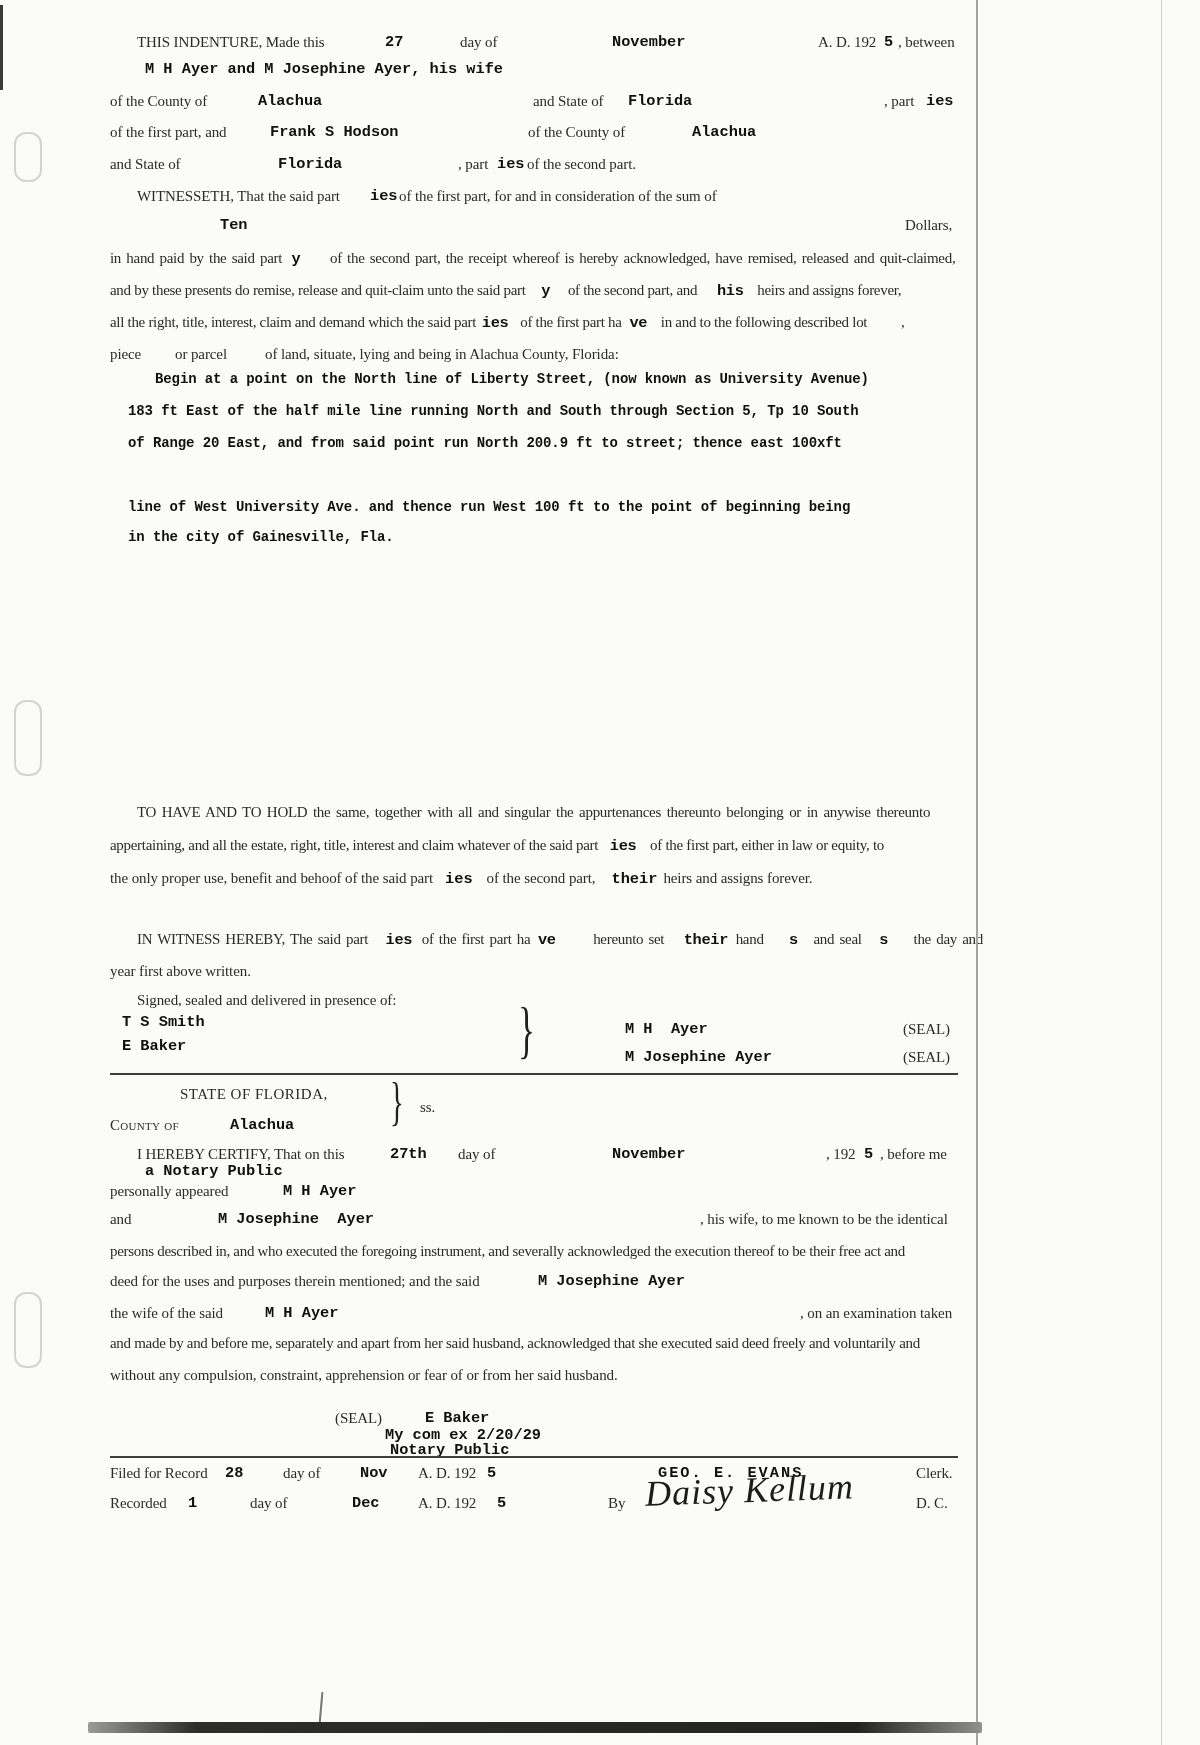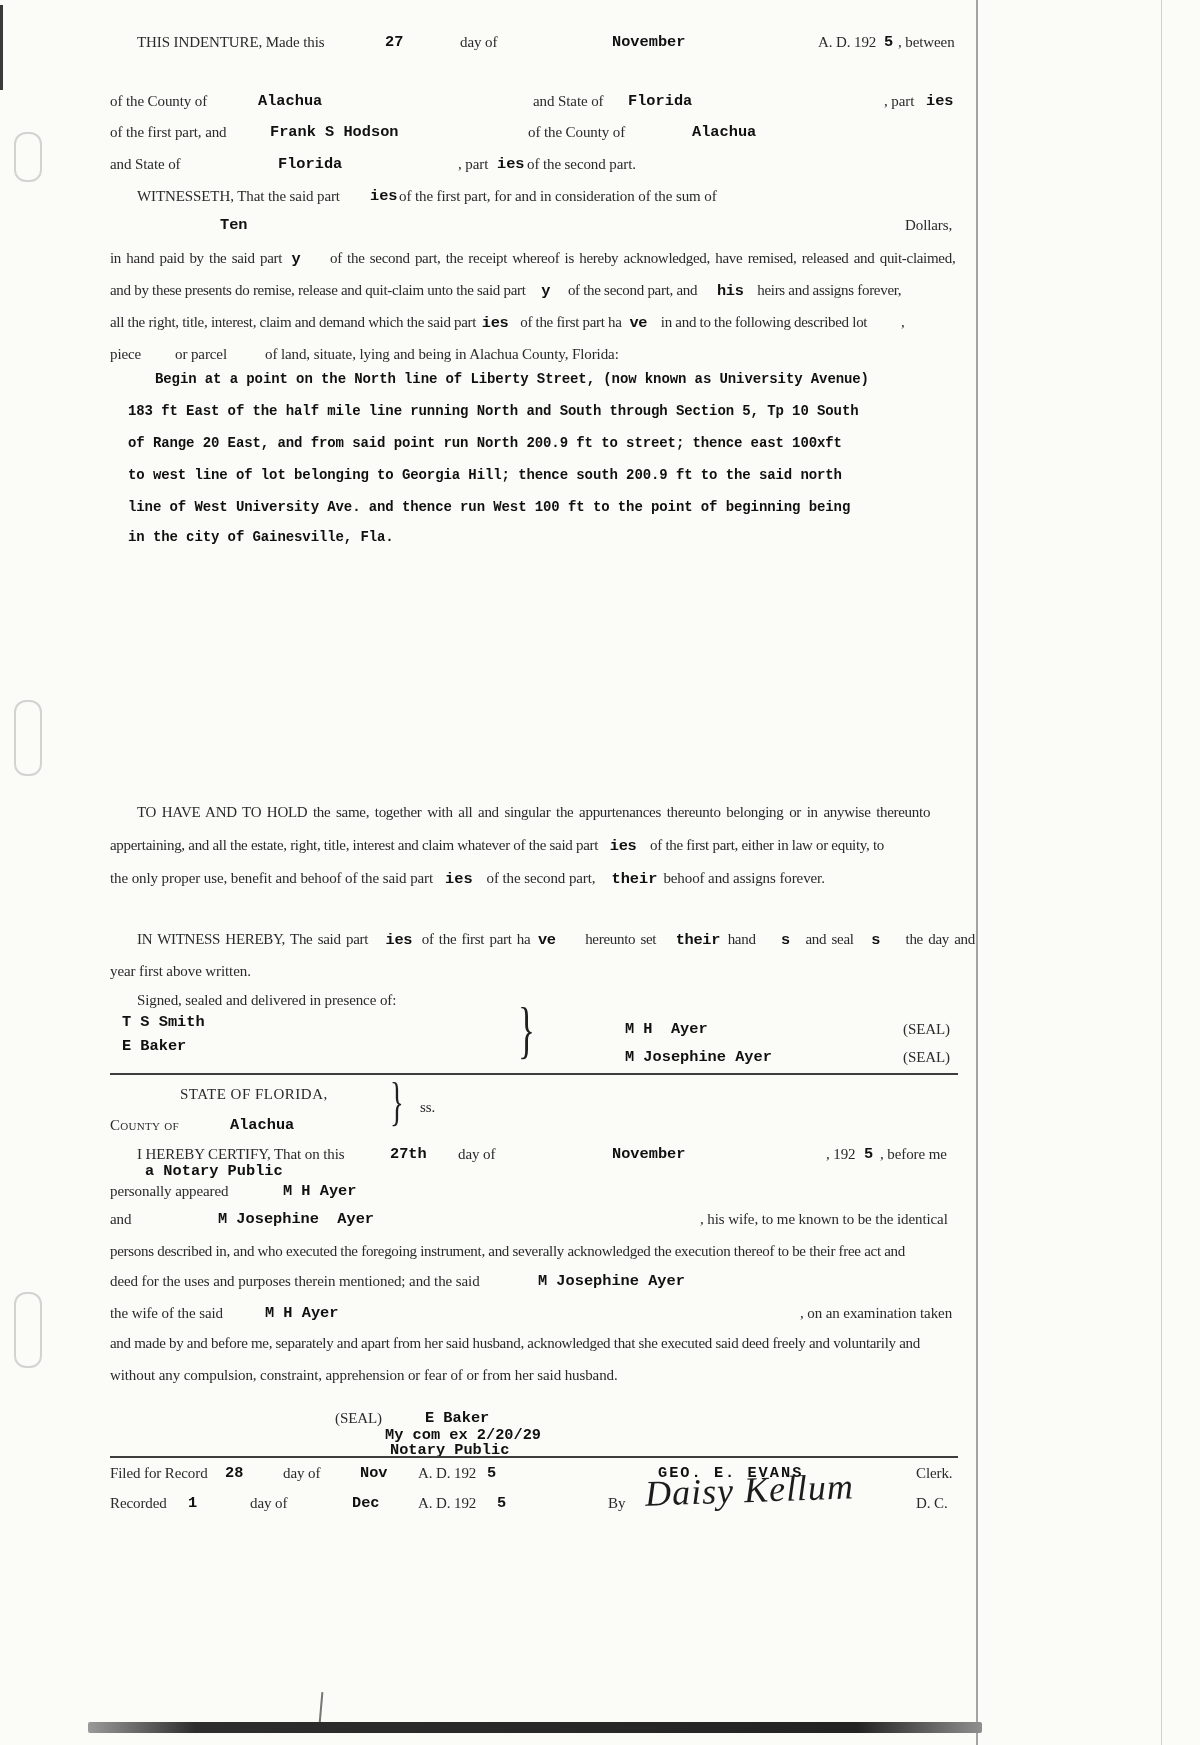--- a/index.html
+++ b/index.html
@@ -24,37 +24,40 @@
   .rule{position:absolute;height:2px;background:#3d3d3d;}
   .scanline-v{position:absolute;top:0;height:1745px;}
   .clip{position:absolute;left:14px;width:24px;border:2px solid #d3d3d1;border-radius:12px;background:transparent;}
   .bottombar{position:absolute;left:88px;top:1722px;width:894px;height:11px;border-radius:2px;
              background:linear-gradient(90deg,#9a9a9a,#2d2d2d 12%,#232323 86%,#8f8f8f);}
   .cursive-sig{position:absolute;font-family:"Liberation Serif",serif;font-style:italic;font-size:36px;
                color:#1c1c1c;transform:rotate(-2deg);letter-spacing:1px;line-height:1;}
   .tick{position:absolute;background:#4a4a4a;}
   .g2{margin-left:2px}.g4{margin-left:4px}.g8{margin-left:8px}
   .g10{margin-left:10px}.g12{margin-left:12px}.g14{margin-left:14px}.g16{margin-left:16px}
-  .g18{margin-left:10px}.g20{margin-left:20px}.g22{margin-left:24px}.g24{margin-left:24px}.g30{margin-left:30px}
+  .g18{margin-left:10px}.g20{margin-left:20px}.g22{margin-left:32px}.g24{margin-left:24px}.g30{margin-left:30px}
 </style>
 </head>
 <body>
 
 <div class="page">
 
   <div class="line abs" style="top:33px">
     <span class="seg printed" style="left:137px">THIS INDENTURE, Made this</span>
     <span class="seg typed" style="left:385px">27</span>
     <span class="seg printed" style="left:460px">day of</span>
     <span class="seg typed" style="left:612px">November</span>
     <span class="seg printed" style="left:818px">A. D. 192</span>
     <span class="seg typed low" style="left:884px">5</span>
     <span class="seg printed" style="left:898px">, between</span>
   </div>
 
+  <div class="line abs" style="top:60px">
+    <span class="seg typed" style="left:145px">M H Ayer and M Josephine Ayer, his wife</span>
+  </div>
 
   <div class="line abs" style="top:92px">
     <span class="seg printed" style="left:110px">of the County of</span>
     <span class="seg typed" style="left:258px">Alachua</span>
     <span class="seg printed" style="left:533px">and State of</span>
     <span class="seg typed" style="left:628px">Florida</span>
     <span class="seg printed" style="left:884px">, part</span>
     <span class="seg typed" style="left:926px">ies</span>
   </div>
 
@@ -115,44 +118,41 @@
 
   <div class="line abs" style="top:371px">
     <span class="seg typed desc" style="left:155px">Begin at a point on the North line of Liberty Street, (now known as University Avenue)</span>
   </div>
   <div class="line abs" style="top:403px">
     <span class="seg typed desc" style="left:128px">183 ft East of the half mile line running North and South through Section 5, Tp 10 South</span>
   </div>
   <div class="line abs" style="top:435px">
     <span class="seg typed desc" style="left:128px">of Range 20 East, and from said point run North 200.9 ft to street; thence east 100xft</span>
   </div>
-  <div class="line abs" style="top:467px">
-    <span class="seg typed desc" style="left:128px">to west line of lot belonging to Georgia Hill; thence south 200.9 ft to the said north</span>
-  </div>
   <div class="line abs" style="top:499px">
     <span class="seg typed desc" style="left:128px">line of West University Ave. and thence run West 100 ft to the point of beginning being</span>
   </div>
   <div class="line abs" style="top:529px">
     <span class="seg typed desc" style="left:128px">in the city of Gainesville, Fla.</span>
   </div>
 
   <div class="line flow long stretch2" style="top:803px;left:137px">
     <span class="seg printed long">TO HAVE AND TO HOLD the same, together with all and singular the appurtenances thereunto belonging or in anywise thereunto</span>
   </div>
   <div class="line flow long" style="top:836px;left:110px">
     <span class="seg printed long">appertaining, and all the estate, right, title, interest and claim whatever of the said part</span>
     <span class="seg typed g8">ies</span>
     <span class="seg printed long g10">of the first part, either in law or equity, to</span>
   </div>
   <div class="line flow" style="top:869px;left:110px">
     <span class="seg printed">the only proper use, benefit and behoof of the said part</span>
     <span class="seg typed g8">ies</span>
     <span class="seg printed g10">of the second part,</span>
     <span class="seg typed g12">their</span>
-    <span class="seg printed g2">behoof and assigns forever.</span>
+    <span class="seg printed g2">heirs and assigns forever.</span>
   </div>
 
   <div class="line flow long stretch" style="top:930px;left:137px">
     <span class="seg printed long">IN WITNESS HEREBY, The said part</span>
     <span class="seg typed g12">ies</span>
     <span class="seg printed long g4">of the first part ha</span>
     <span class="seg typed g2">ve</span>
     <span class="seg printed long g22">hereunto set</span>
     <span class="seg typed g14">their</span>
     <span class="seg printed long g2">hand</span>

